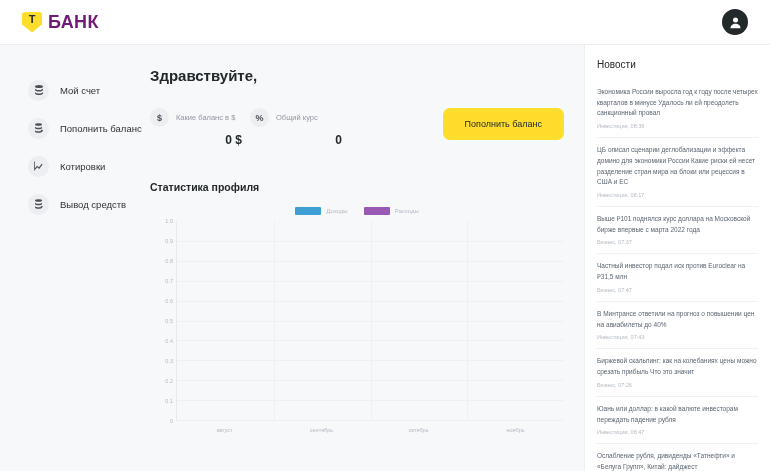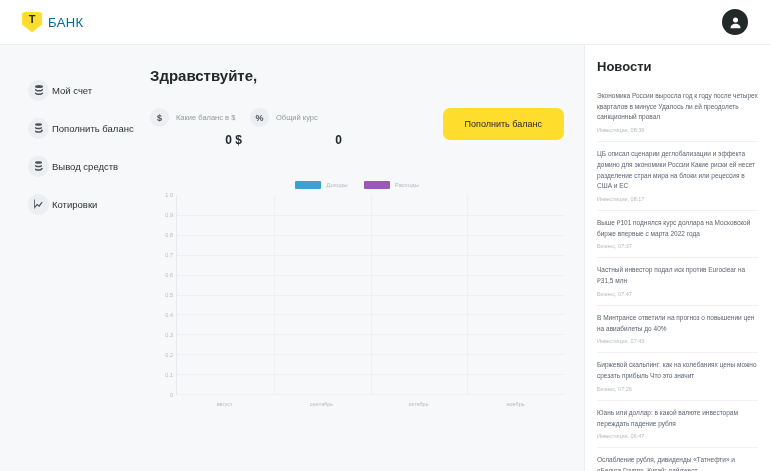--- a/index.html
+++ b/index.html
@@ -20,36 +20,36 @@
   }
   .logo { display: flex; align-items: center; gap: 6px; }
   .logo-shield {
     width: 20px; height: 21px; background: #ffdd2d;
     border-radius: 3px 3px 3px 3px;
     clip-path: polygon(0 0, 100% 0, 100% 62%, 50% 100%, 0 62%);
     display: flex; align-items: flex-start; justify-content: center;
     padding-top: 2px;
   }
   .logo-shield span { font-size: 11px; font-weight: bold; color: #23282b; line-height: 1; }
-  .logo-text { font-size: 13px; font-weight: normal; color: #0369a1; letter-spacing: .4px; }
+  .logo-text { font-size: 18px; font-weight: bold; color: #701a75; letter-spacing: .4px; }
   .avatar {
     width: 26px; height: 26px; border-radius: 50%;
     background: #23282b; display: flex; align-items: center; justify-content: center;
   }
   .avatar svg { width: 15px; height: 15px; fill: #ffffff; }
 
   
   .body-wrap { display: flex; height: 426px; }
 
   
   .sidebar {
     width: 145px; padding-top: 26px; flex: 0 0 145px;
   }
   .nav-item {
-    display: flex; align-items: center; gap: 3px;
+    display: flex; align-items: center; gap: 11px;
     padding: 0 0 0 28px; height: 38px; cursor: pointer;
   }
   .nav-icon {
     width: 21px; height: 21px; border-radius: 50%; background: #eceef1;
     display: flex; align-items: center; justify-content: center; flex: 0 0 21px;
   }
   .nav-icon svg { width: 12px; height: 12px; fill: #4a4f55; }
   .nav-label { font-size: 9.5px; color: #2c3135; white-space: nowrap; }
 
   
@@ -95,21 +95,21 @@
   .grid-h { position: absolute; left: 0; right: 0; height: 1px; background: #eef0f3; }
   .grid-v { position: absolute; top: 0; bottom: 0; width: 1px; background: #eef0f3; }
   .x-labels { display: flex; height: 20px; padding-left: 26px; }
   .x-label { flex: 1; text-align: center; font-size: 5.5px; color: #b4bac2; padding-top: 6px; }
 
   
   .news {
     width: 186px; flex: 0 0 186px; background: #ffffff;
     border-left: 1px solid #eceef1; padding: 14px 12px 0 12px; overflow: hidden;
   }
-  .news-title { font-size: 13px; font-weight: bold; color: #23282b; margin-bottom: 10px; }
+  .news-title { font-size: 10px; font-weight: normal; color: #23282b; margin-bottom: 10px; }
   .news-item { padding: 7px 0 8px 0; border-bottom: 1px solid #eef0f3; }
   .news-head { font-size: 6.5px; line-height: 1.65; color: #5b6570; }
   .news-meta { font-size: 5.5px; color: #b4bac2; margin-top: 4px; }
 </style>
 </head>
 <body>
 
 <div class="app">
 
   <div class="header">
@@ -150,39 +150,39 @@
               <path d="M4 16c0 1.5 3.1 2.7 7 2.7s7-1.2 7-2.7v2.8c0 1.5-3.1 2.7-7 2.7s-7-1.2-7-2.7z"></path>
               <path d="M17 15h1.6v1.6H20v1.6h-1.4V20H17v-1.8h-1.5v-1.6H17z"></path>
             </svg>
         </span>
         <span class="nav-label">Пополнить баланс</span>
       </div>
 
       <div class="nav-item">
         <span class="nav-icon">
           <svg viewBox="0 0 24 24">
+              <path d="M3 17.5l5-6 4 3.2 5.4-7.2 1.8 1.4-6.8 9-4-3.2-3.6 4.4z"></path>
+              <rect x="2" y="3" width="1.6" height="18"></rect>
+            </svg>
+        </span>
+        <span class="nav-label">Котировки</span>
+      </div>
+
+      <div class="nav-item">
+        <span class="nav-icon">
+          <svg viewBox="0 0 24 24">
               <ellipse cx="11" cy="5" rx="7" ry="2.6"></ellipse>
               <path d="M4 9c0 1.5 3.1 2.7 7 2.7s7-1.2 7-2.7v3c0 1.5-3.1 2.7-7 2.7S4 13.5 4 12z"></path>
               <path d="M4 16c0 1.5 3.1 2.7 7 2.7s7-1.2 7-2.7v2.8c0 1.5-3.1 2.7-7 2.7s-7-1.2-7-2.7z"></path>
               <rect x="15.5" y="16.6" width="4.5" height="1.6"></rect>
             </svg>
         </span>
         <span class="nav-label">Вывод средств</span>
       </div>
 
-      <div class="nav-item">
-        <span class="nav-icon">
-          <svg viewBox="0 0 24 24">
-              <path d="M3 17.5l5-6 4 3.2 5.4-7.2 1.8 1.4-6.8 9-4-3.2-3.6 4.4z"></path>
-              <rect x="2" y="3" width="1.6" height="18"></rect>
-            </svg>
-        </span>
-        <span class="nav-label">Котировки</span>
-      </div>
-
 
 
 
     </div>
 
     <div class="main">
 
       <div class="greeting">Здравствуйте,</div>
 
       <div class="stats-row">
@@ -199,20 +199,21 @@
           <div class="stat-top">
             <span class="stat-badge">%</span>
             <span class="stat-label">Общий курс</span>
           </div>
           <div class="stat-value">0</div>
         </div>
 
         <button class="topup-btn">Пополнить баланс</button>
       </div>
 
+      <div class="chart-title">Статистика профиля</div>
 
       <div class="legend">
         <div class="legend-item">
           <span class="legend-swatch" id="sw0" style="background: rgb(63, 159, 212);"></span>
           <span class="legend-text">Доходы</span>
         </div>
         <div class="legend-item">
           <span class="legend-swatch" id="sw1" style="background: rgb(155, 89, 182);"></span>
           <span class="legend-text">Расходы</span>
         </div>

